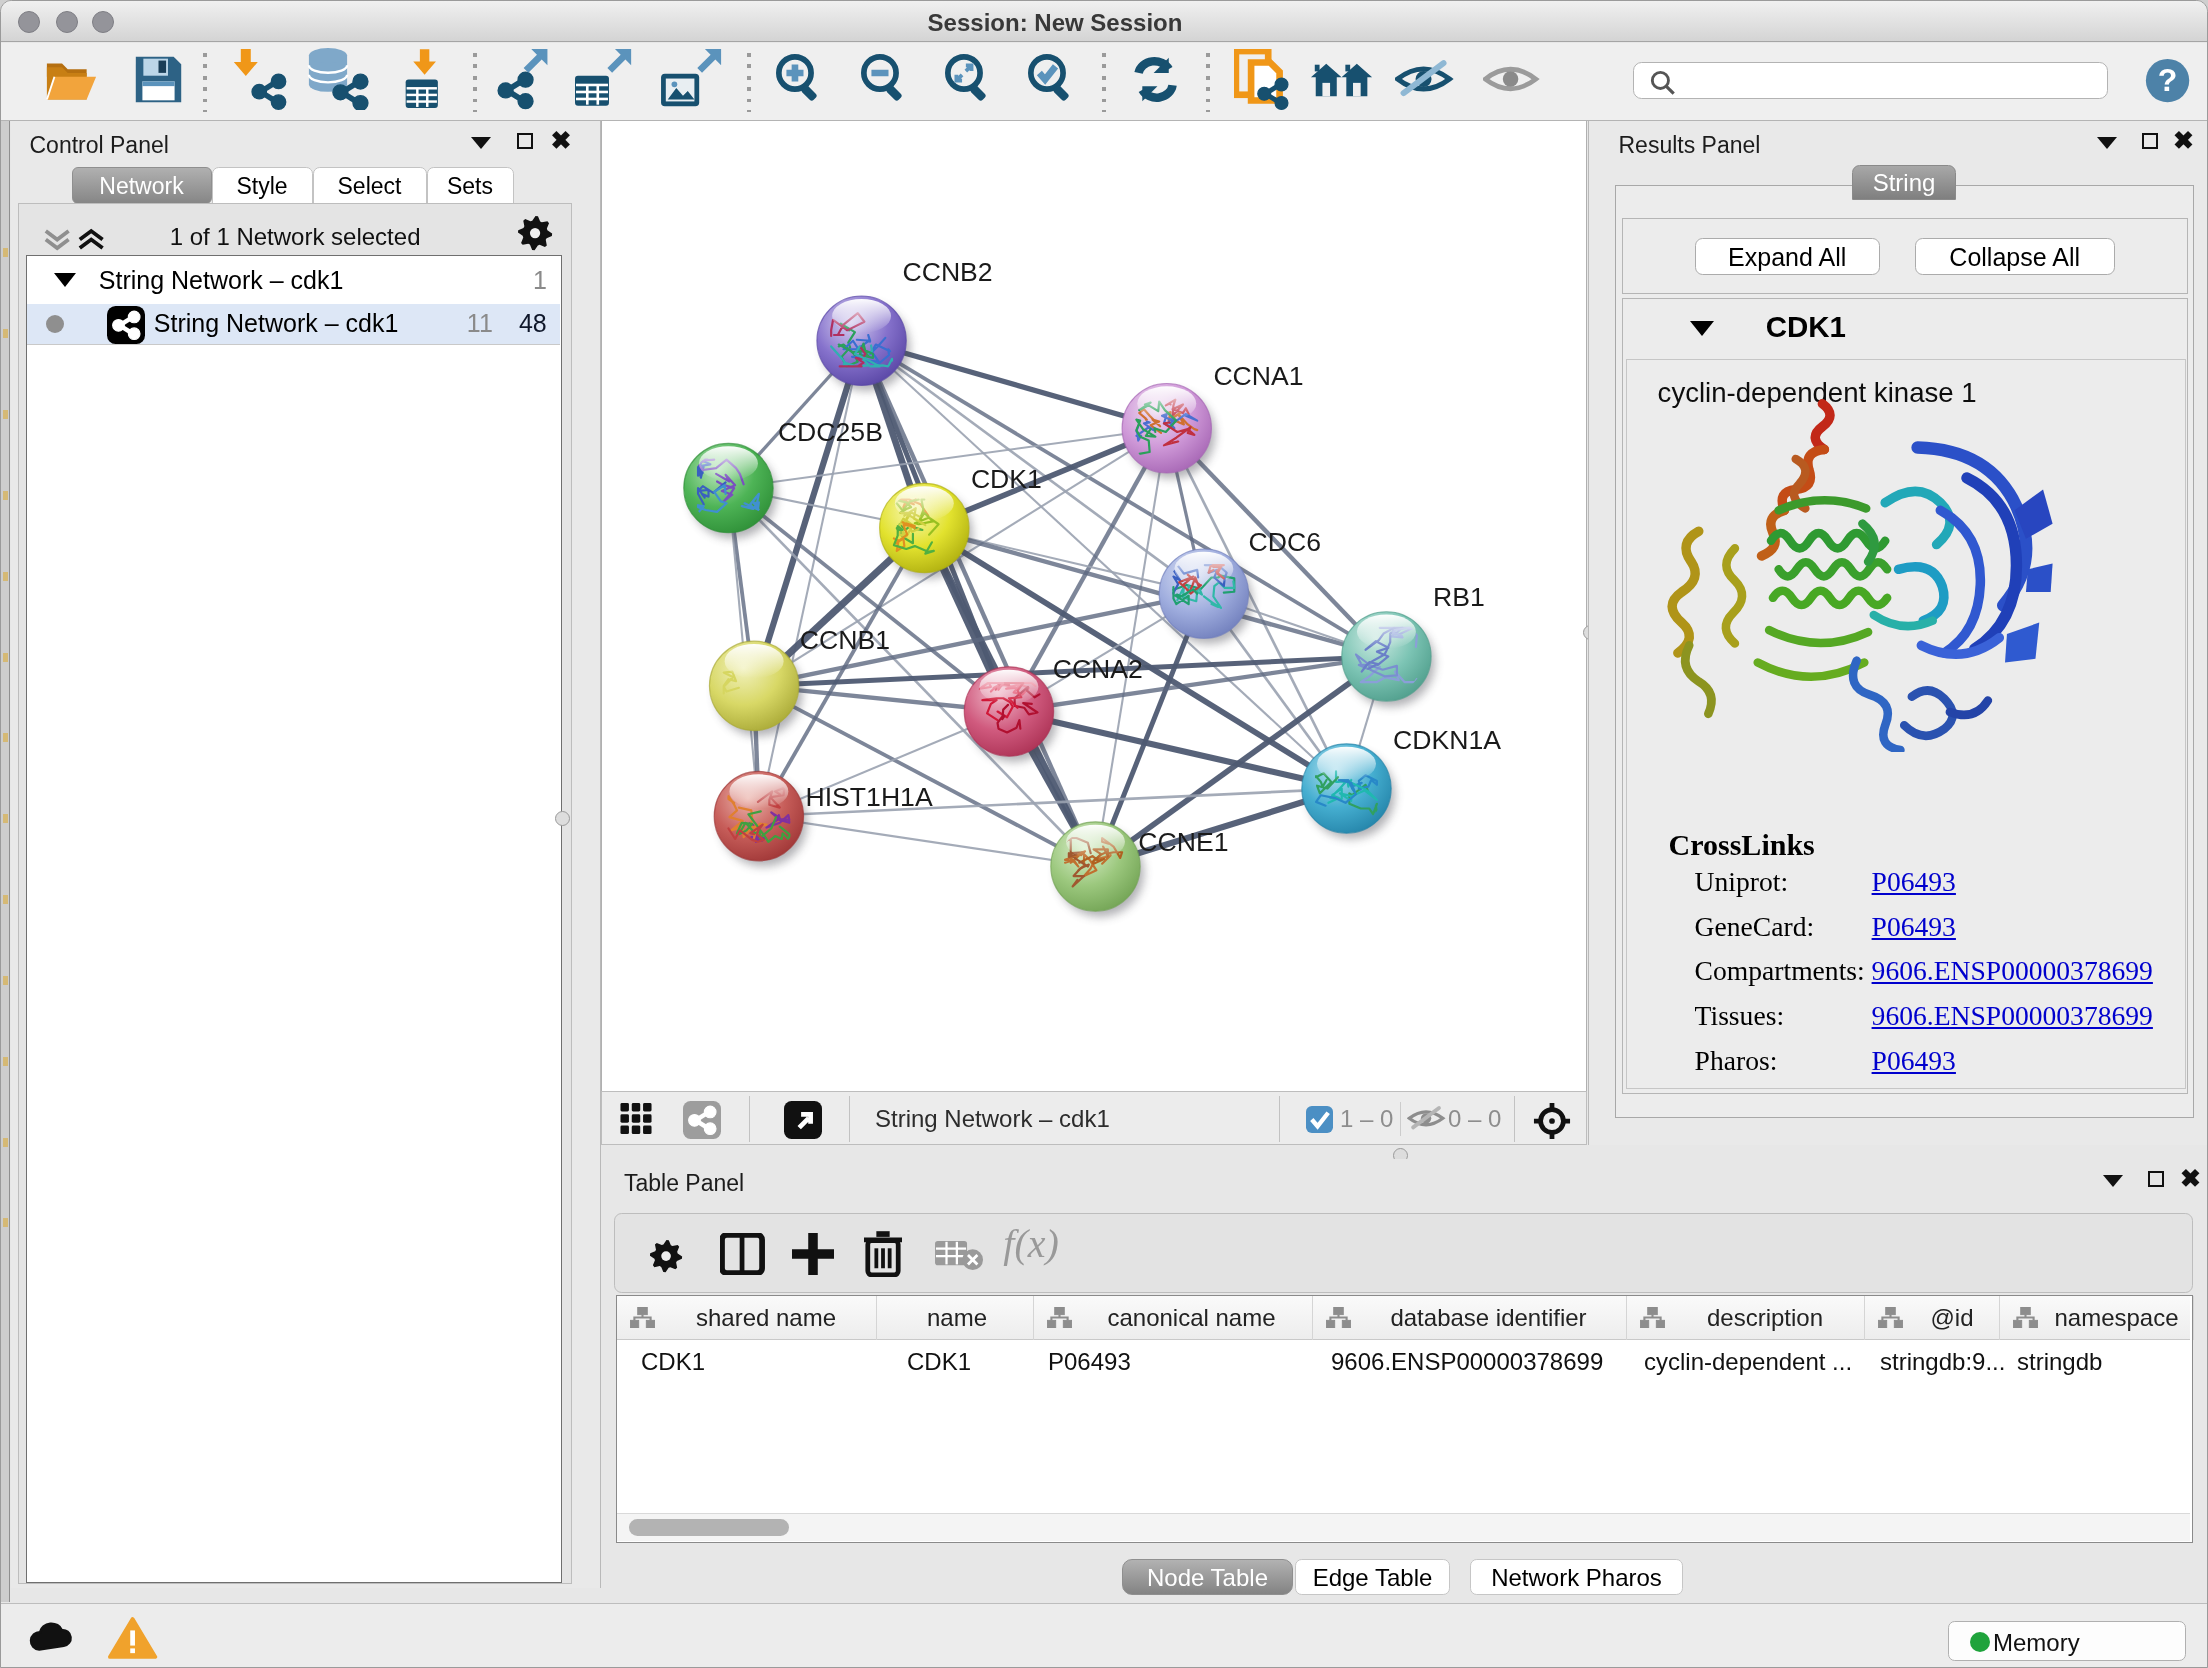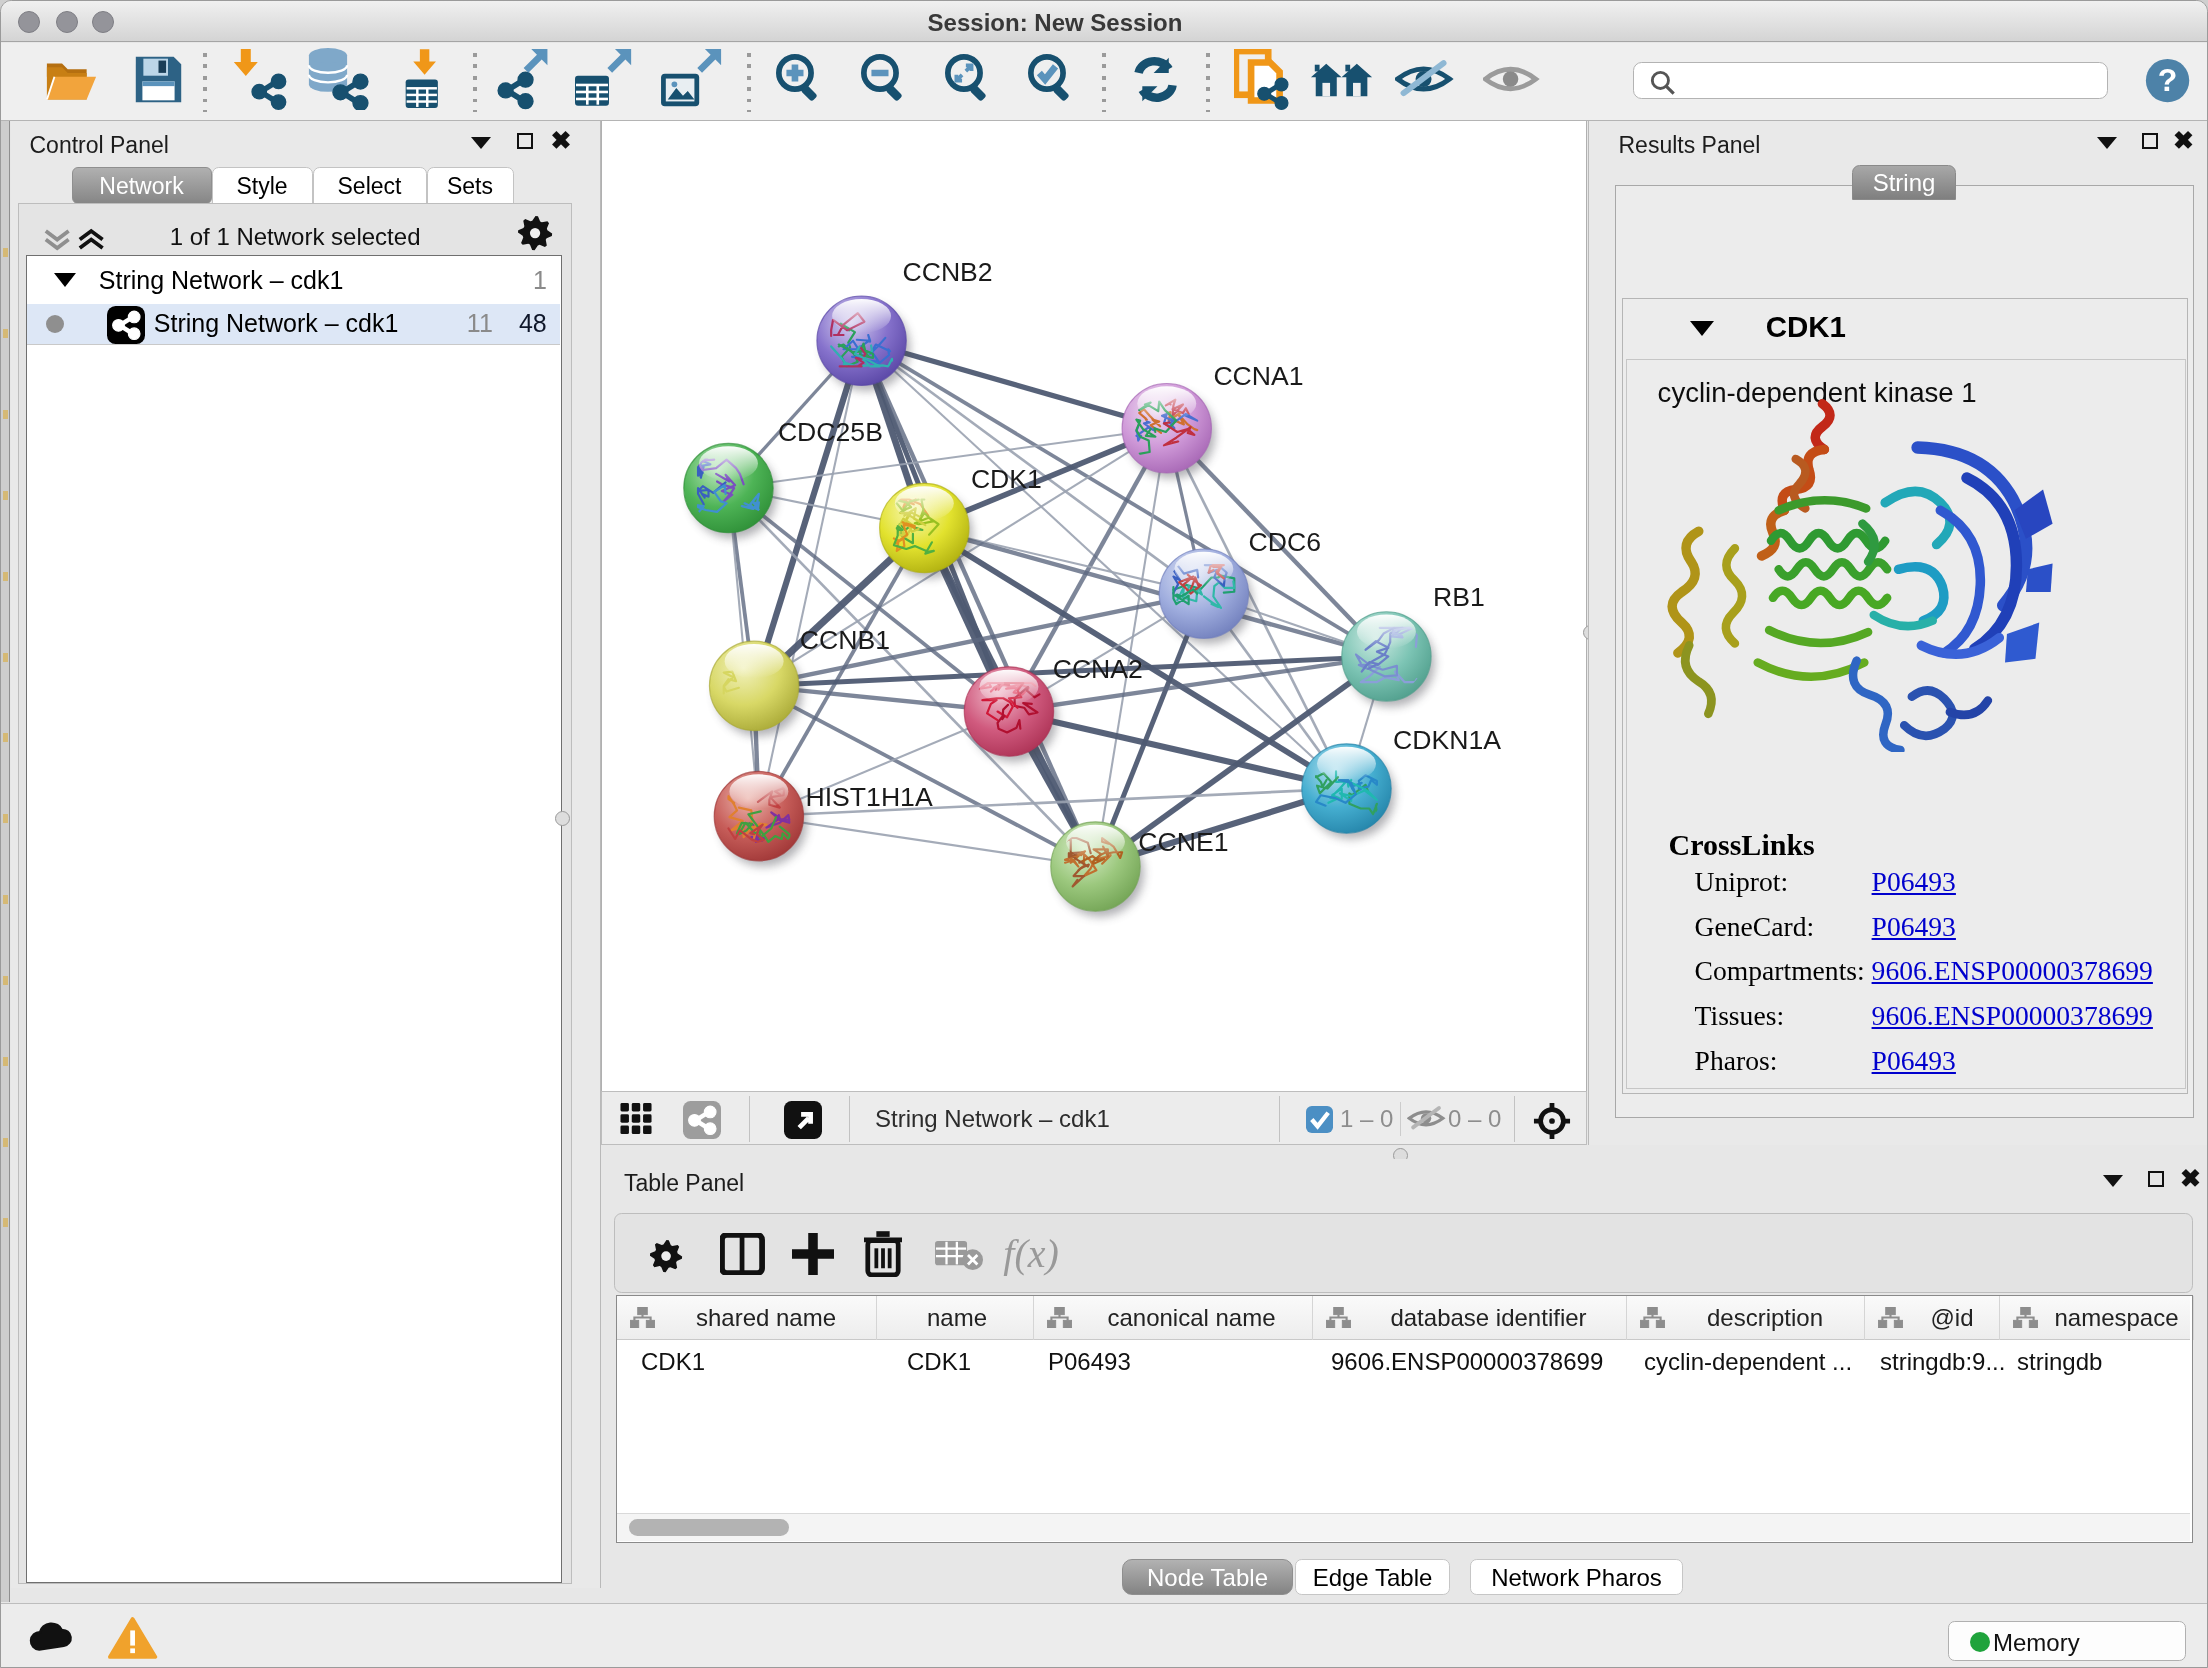--- a/index.html
+++ b/index.html
@@ -599,20 +599,24 @@
 </div>
 <div class="abs" style="left:1392px;top:1147px;width:15px;height:15px;border-radius:50%;background:#ddd;border:1px solid #9a9a9a;"></div>
 <div class="abs" style="left:1582px;top:624px;width:15px;height:15px;border-radius:50%;background:#ddd;border:1px solid #9a9a9a;"></div>
 <div class="abs" style="left:1587px;top:120px;width:621px;height:1024px;background:#e9e9e9;border-left:1px solid #b9b9b9;">
 <div class="panel-title abs" style="left:29.5px;top:10.5px;">Results Panel</div>
 <div class="abs" style="left:508px;top:14.3px;"><span class="ptri"></span></div>
 <div class="abs" style="left:553px;top:12.4px;"><span class="psq"></span></div>
 <div class="px abs" style="left:584px;top:4.8px;">✖</div>
 <div class="abs" style="left:263px;top:44px;width:104px;height:35px;background:linear-gradient(#a8a8a8,#7f7f7f);border:1px solid #8a8a8a;border-radius:7.6px 7.6px 0 0;color:#fff;font-size:24px;text-align:center;line-height:34px;z-index:5;">String</div>
 <div class="abs" style="left:26px;top:64px;width:579px;height:933px;border:1px solid #a8a8a8;background:#ececec;">
+<div class="abs" style="left:5.7px;top:32px;width:566px;height:76px;border:1px solid #b5b5b5;">
+<div class="abs" style="left:72px;top:19px;width:185px;height:37px;background:#fff;border:1px solid #ababab;border-radius:7.6px;text-align:center;line-height:36px;font-size:25px;color:#000;">Expand All</div>
+<div class="abs" style="left:292px;top:19px;width:200px;height:37px;background:#fff;border:1px solid #ababab;border-radius:7.6px;text-align:center;line-height:36px;font-size:25px;color:#000;">Collapse All</div>
+</div>
 <div class="abs" style="left:5.7px;top:112px;width:566px;height:796px;border:1px solid #b5b5b5;">
 <span class="abs" style="left:67px;top:22px;width:0;height:0;border-left:12.4px solid transparent;border-right:12.4px solid transparent;border-top:15px solid #000;"></span>
 <div class="abs" style="left:143px;top:11.4px;font-size:29.5px;font-weight:bold;color:#000;">CDK1</div>
 <div class="abs" style="left:2.9px;top:60px;width:560px;height:730px;border:1px solid #c6c6c6;background:#ececec;">
 <div class="abs" style="left:31px;top:17px;font-size:27.6px;color:#0d0d0d;">cyclin-dependent kinase 1</div>
 <svg width="428" height="354" viewBox="0 0 450 372" style="position:absolute;left:9.5px;top:38px;">
               <g fill="none" stroke-linecap="round">
                 <path d="M196 6 q16 12 0 24 q-16 12 2 24" stroke="#c22818" stroke-width="10"></path>
                 <path d="M198 54 q-22 2 -16 22 q6 18 -14 20 q-20 2 -12 22" stroke="#c44c16" stroke-width="10"></path>
                 <path d="M156 118 q-20 6 -12 24 q8 16 -12 24" stroke="#c06018" stroke-width="10"></path>
@@ -683,21 +687,21 @@
           <g fill="#9a9a9a">
             <rect x="0" y="2" width="34" height="26" rx="3"></rect>
             <rect x="1" y="9" width="32" height="2.4" fill="#fff"></rect>
             <rect x="1" y="17" width="32" height="2.4" fill="#fff"></rect>
             <rect x="11" y="3" width="2.4" height="24" fill="#fff"></rect>
             <rect x="22" y="3" width="2.4" height="24" fill="#fff"></rect>
             <circle cx="40" cy="22" r="11"></circle>
             <path d="M35 17 l10 10 M45 17 l-10 10" stroke="#fff" stroke-width="3"></path>
           </g>
         </svg>
-<div class="abs" style="left:388px;top:16px;font-size:40px;color:#999;font-family:'Liberation Serif',serif;font-style:italic;">f(x)</div>
+<div class="abs" style="left:388px;top:6px;font-size:40px;color:#999;font-family:'Liberation Serif',serif;font-style:italic;">f(x)</div>
 </div>
 <div class="abs" style="left:15px;top:136px;width:1577px;height:248px;background:#fff;border:1.9px solid #8a8a8a;">
 <div class="abs" style="left:0;top:0;width:1573px;height:44px;background:linear-gradient(#fafafa,#ededed);border-bottom:1px solid #c9c9c9;">
 <div class="abs" style="left:0px;top:0;width:260px;height:44px;border-right:1px solid #d5d5d5;"></div>
 <div class="abs" style="left:44px;top:7.6px;width:210px;text-align:center;font-size:24px;color:#222;">shared name</div>
 <svg class="abs" style="left:13.3px;top:11.4px" width="25" height="21" viewBox="0 0 26 22">
             <g transform="translate(0,0) scale(1)" fill="#8d8d8d" stroke="#8d8d8d">
               <rect x="8" y="0" width="10" height="8"></rect>
               <rect x="0" y="14" width="9" height="8"></rect>
               <rect x="17" y="14" width="9" height="8"></rect>

